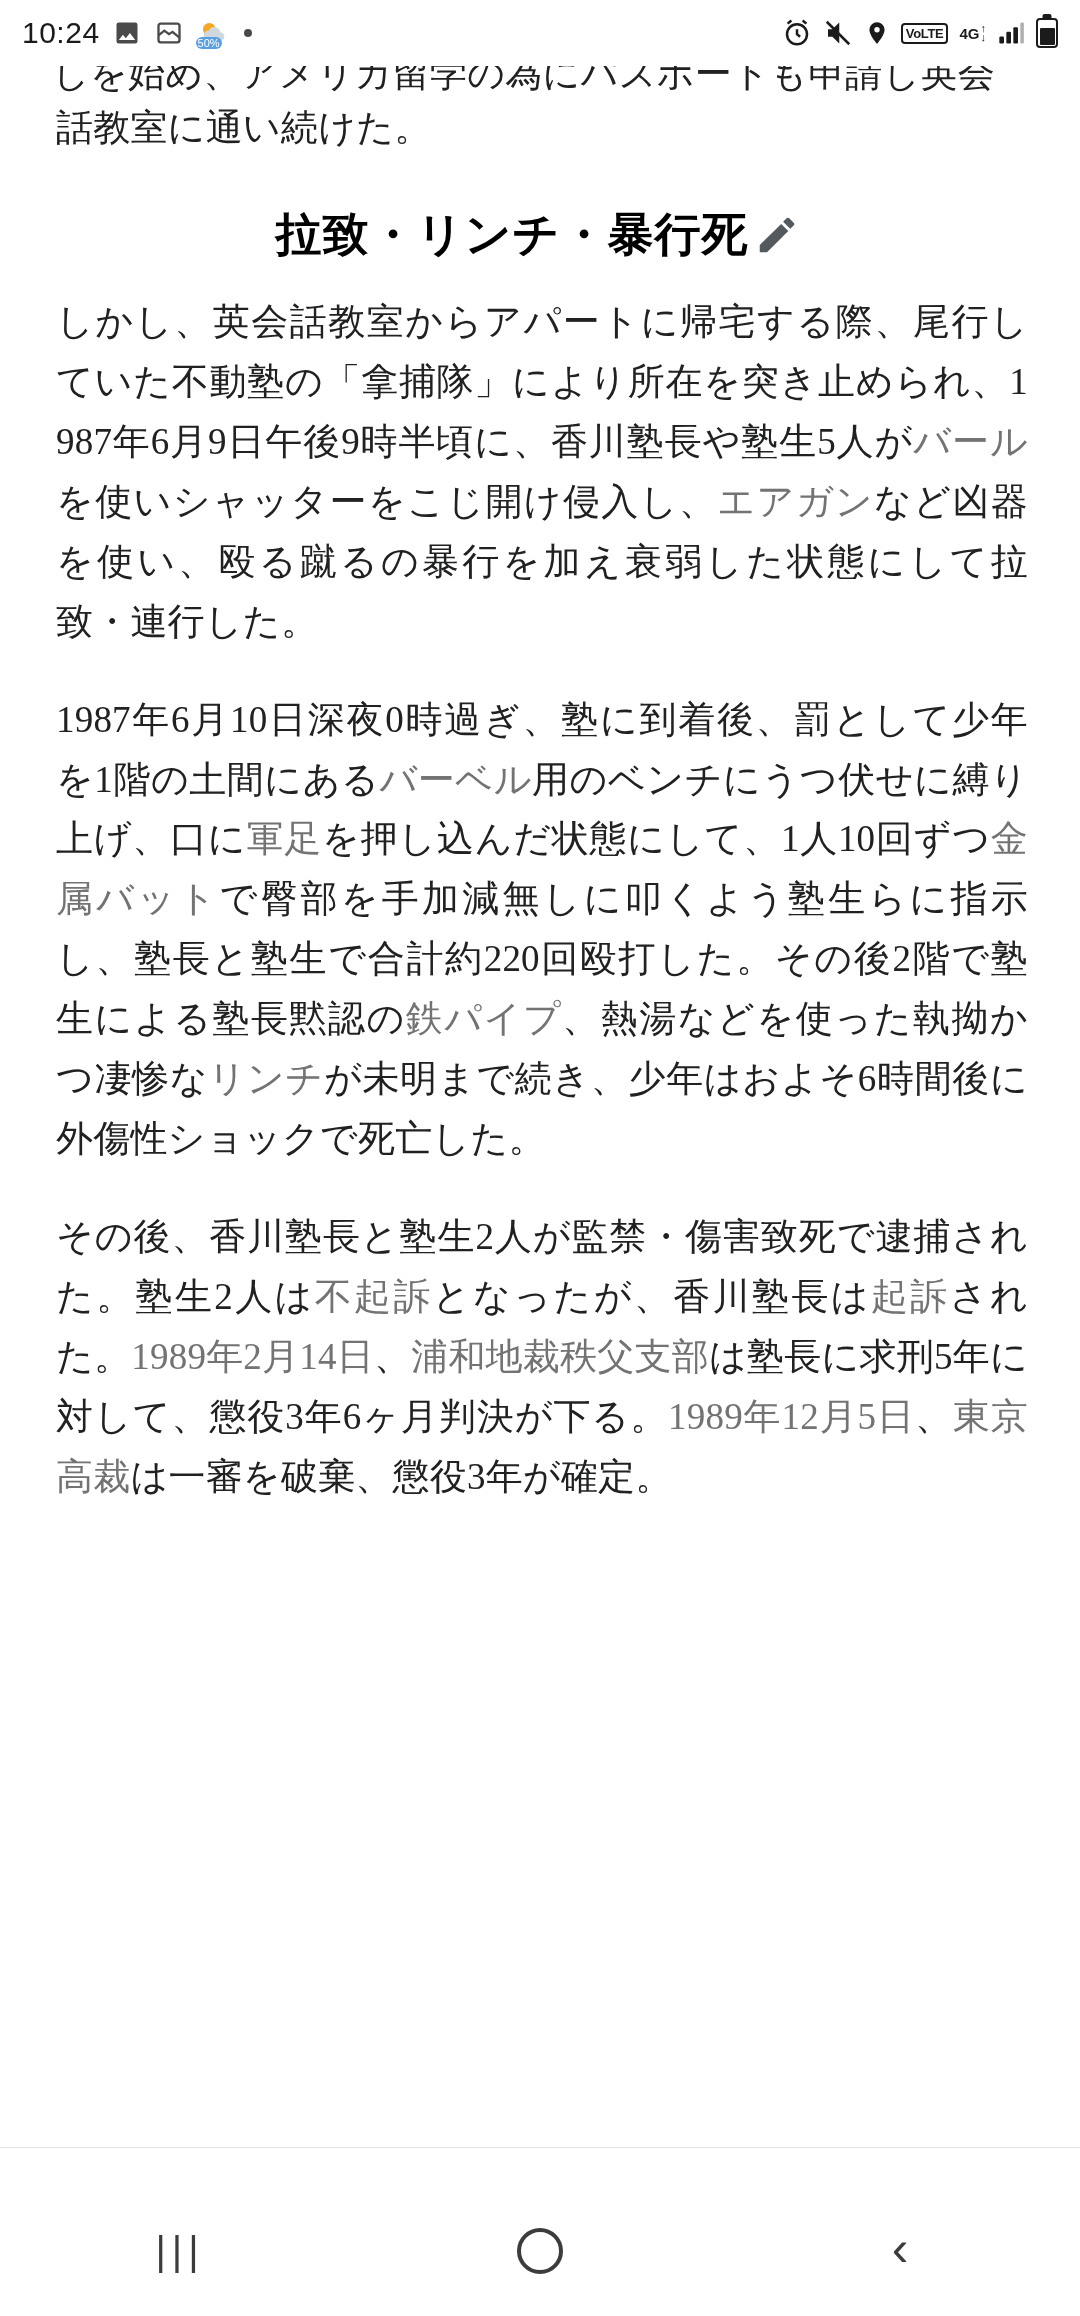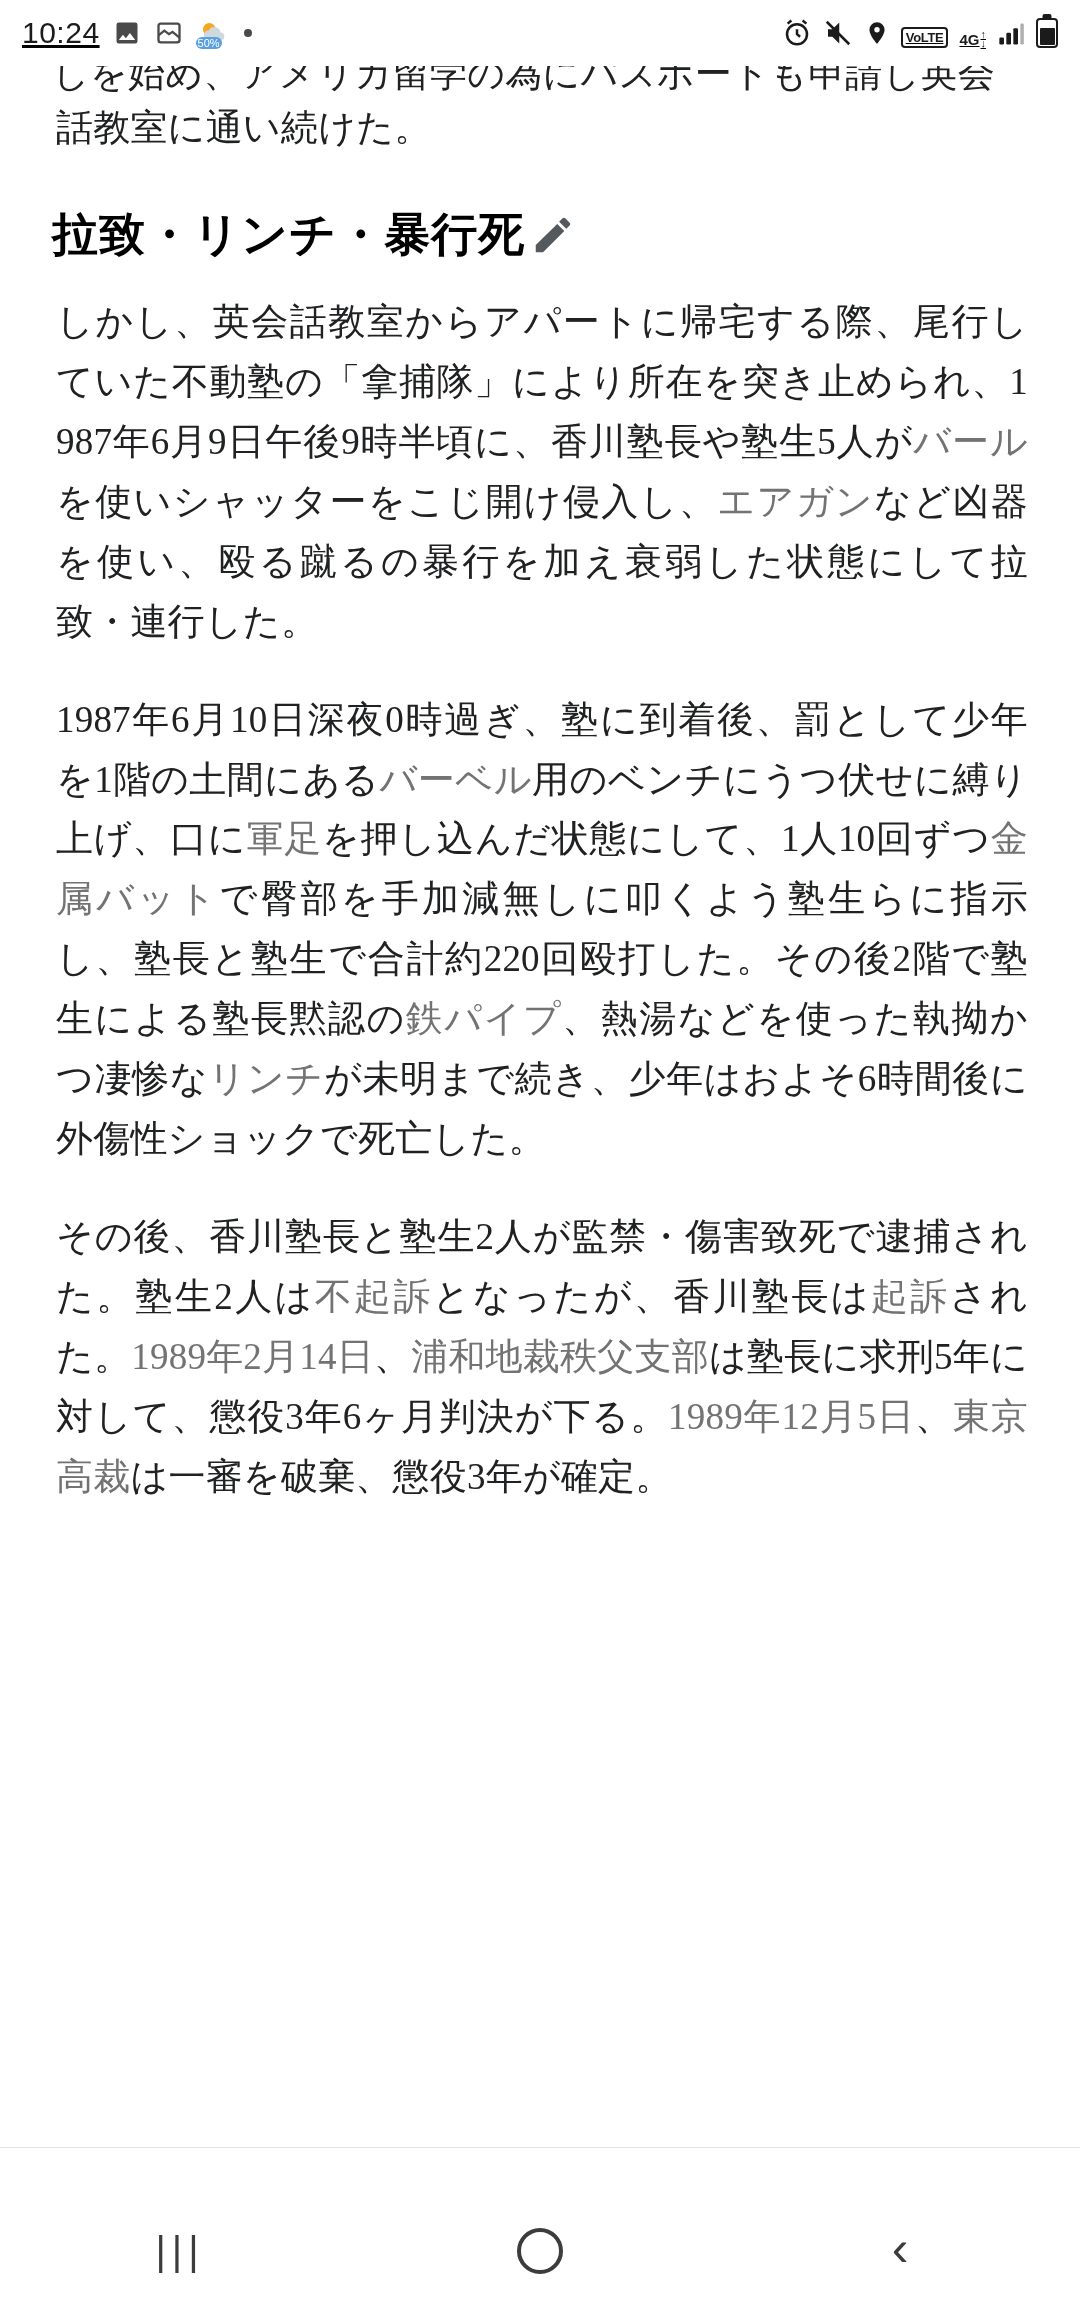--- a/index.html
+++ b/index.html
@@ -20,36 +20,35 @@
     position: absolute;
     top: 0; left: 0;
     width: 1080px;
     height: 66px;
     background: #ffffff;
     display: flex;
     align-items: center;
     justify-content: space-between;
     padding: 0 22px;
     box-sizing: border-box;
-    text-decoration: underline;
   }
   .status-left {
     display: flex;
     align-items: center;
     gap: 12px;
   }
   .clock {
     font-size: 30px;
     color: #1b1b1b;
     font-weight: 400;
     letter-spacing: 0.5px;
   }
   .status-right {
     display: flex;
-    align-items: flex-end;
+    align-items: center;
     gap: 11px;
   }
   .sicon {
     display: inline-flex;
     align-items: center;
     justify-content: center;
     color: #1b1b1b;
   }
   .badge-volte {
     border: 2px solid #1b1b1b;
@@ -142,21 +141,21 @@
     margin-bottom: 46px;
   }
   a.lnk {
     color: #737373;
     text-decoration: none;
   }
 
   .section-head {
     display: flex;
     align-items: center;
-    justify-content: flex-start;
+    justify-content: center;
     margin: 34px 0 26px 0;
   }
   .section-head h2 {
     font-size: 46px;
     font-weight: 700;
     color: #000000;
     margin: 0;
     letter-spacing: 1px;
     font-family: "Liberation Serif", serif;
   }

